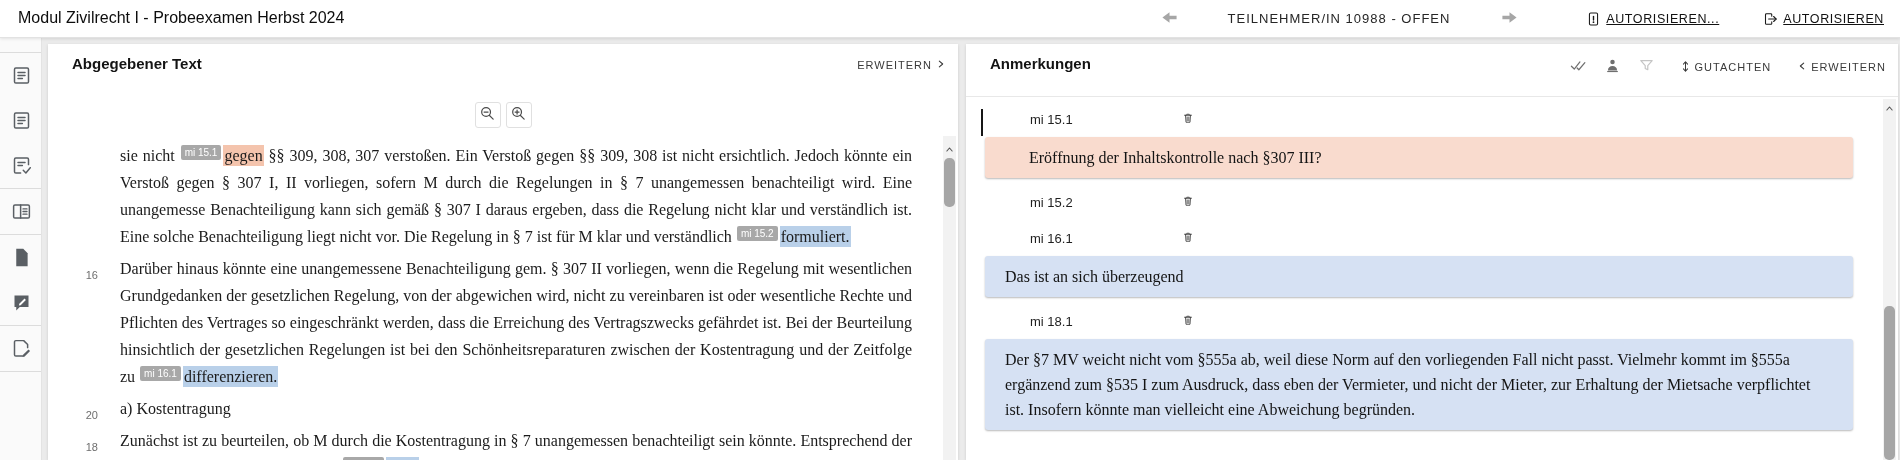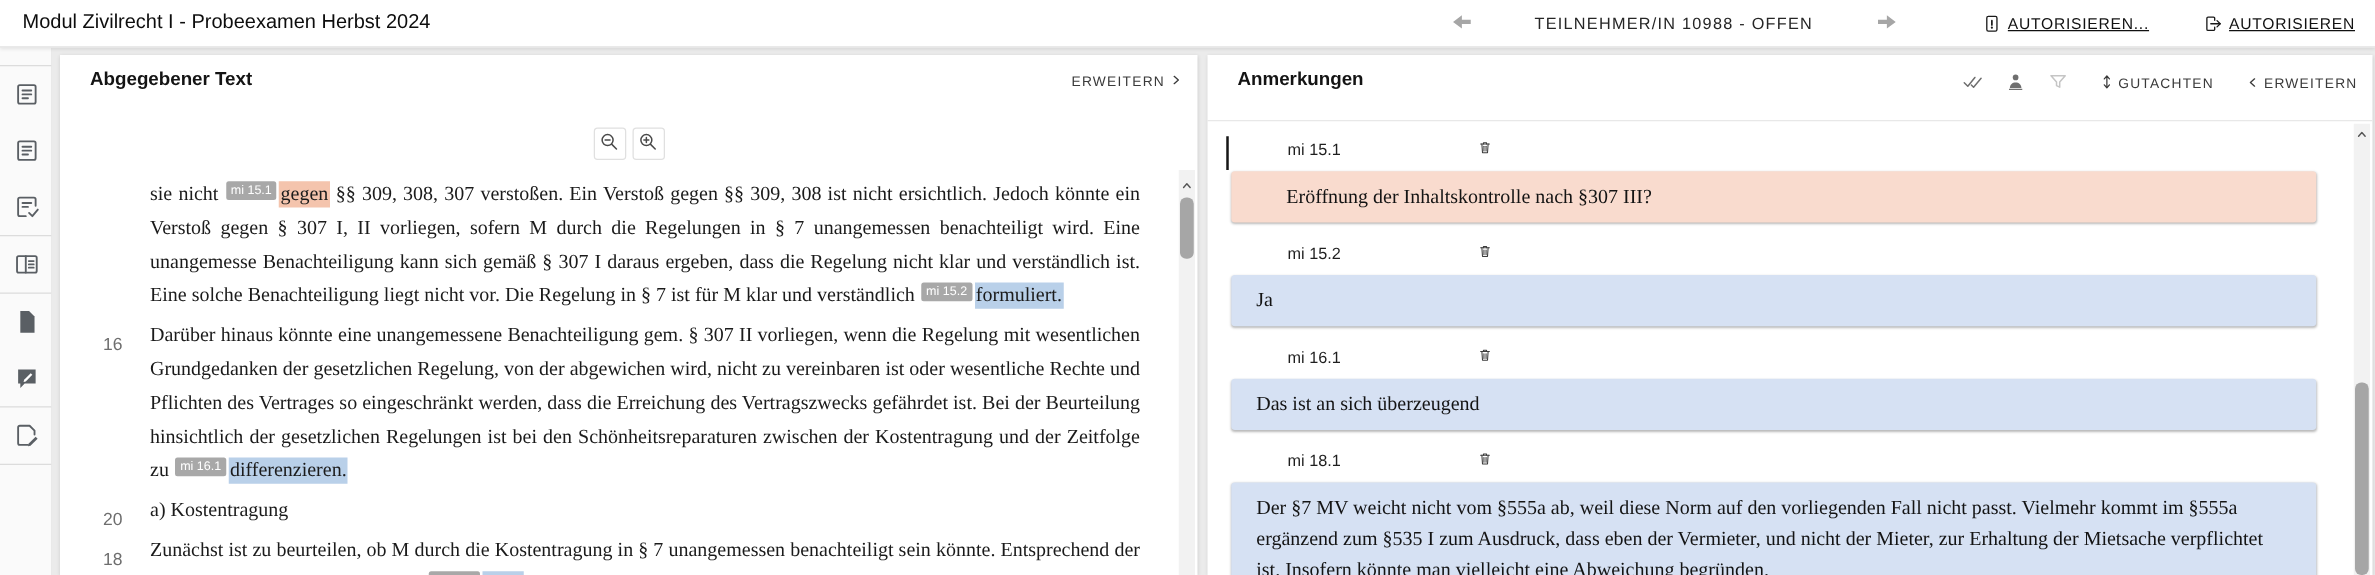--- a/index.html
+++ b/index.html
@@ -49,21 +49,21 @@
   .zoom-btn { width:26px; height:26px; background:#fff; border:1px solid #e0e0e0; border-radius:3px;
               display:flex; align-items:center; justify-content:center; cursor:pointer; color:#4a4a4a; }
   .zoom-btn svg { width:17px; height:17px; }
 
   
   .doc-scroll { position:absolute; left:0; right:0; top:92px; bottom:0; overflow:hidden; }
   .doc-content { margin:6px 46px 0 72px; font-family:"Liberation Serif", serif; font-size:16px;
                  line-height:27px; color:#1b1b1b; text-align:justify; }
   .doc-p { position:relative; margin-bottom:5px; }
   .pnum { position:absolute; left:-46px; top:7px; width:24px; text-align:right;
-          font-family:"Liberation Sans",sans-serif; font-size:14px; color:#6e6e6e; }
+          font-family:"Liberation Sans",sans-serif; font-size:11px; color:#6e6e6e; }
   .seg-badge { display:inline-block; position:relative; top:-5px; background:var(--badge-gray,#9d9d9d);
                opacity:.88; color:#fff; font-family:"Liberation Sans",sans-serif; font-size:10px;
                line-height:13px; padding:1px 4px; border-radius:2px; margin:0 2px 0 1px; cursor:pointer; }
   .seg-hl-orange { background:var(--hl-orange,#f4c4ad); padding:2px 1px; }
   .seg-hl-blue   { background:var(--hl-blue,#b9d0e9);  padding:2px 1px; }
 
   
   .vscroll { position:absolute; right:2px; width:13px; background:#f2f2f2; }
   .doc-vscroll { top:0; bottom:0; }
   .ann-vscroll { top:2px; bottom:0; }
@@ -312,21 +312,20 @@
               <div class="ann-card card-orange">Eröffnung der Inhaltskontrolle nach §307 III?</div>
             </div>
             <div class="ann-item">
               <div class="ann-head"><span class="ann-label">mi 15.2</span><button class="trash-btn"><span class="icon"><svg viewBox="0 0 24 24" fill="none" stroke="currentColor" stroke-width="1.7" stroke-linecap="round" stroke-linejoin="round">
                       <path d="M5 6.5h14"></path>
                       <path d="M9.5 6.5V4.5h5v2"></path>
                       <path d="M7 6.5l1 14h8l1-14"></path>
                       <line x1="10.3" y1="10" x2="10.3" y2="17.5"></line>
                       <line x1="13.7" y1="10" x2="13.7" y2="17.5"></line>
                     </svg></span></button></div>
-              <div class="ann-card card-blue">Ja</div>
             </div>
             <div class="ann-item">
               <div class="ann-head"><span class="ann-label">mi 16.1</span><button class="trash-btn"><span class="icon"><svg viewBox="0 0 24 24" fill="none" stroke="currentColor" stroke-width="1.7" stroke-linecap="round" stroke-linejoin="round">
                       <path d="M5 6.5h14"></path>
                       <path d="M9.5 6.5V4.5h5v2"></path>
                       <path d="M7 6.5l1 14h8l1-14"></path>
                       <line x1="10.3" y1="10" x2="10.3" y2="17.5"></line>
                       <line x1="13.7" y1="10" x2="13.7" y2="17.5"></line>
                     </svg></span></button></div>
               <div class="ann-card card-blue">Das ist an sich überzeugend</div>

